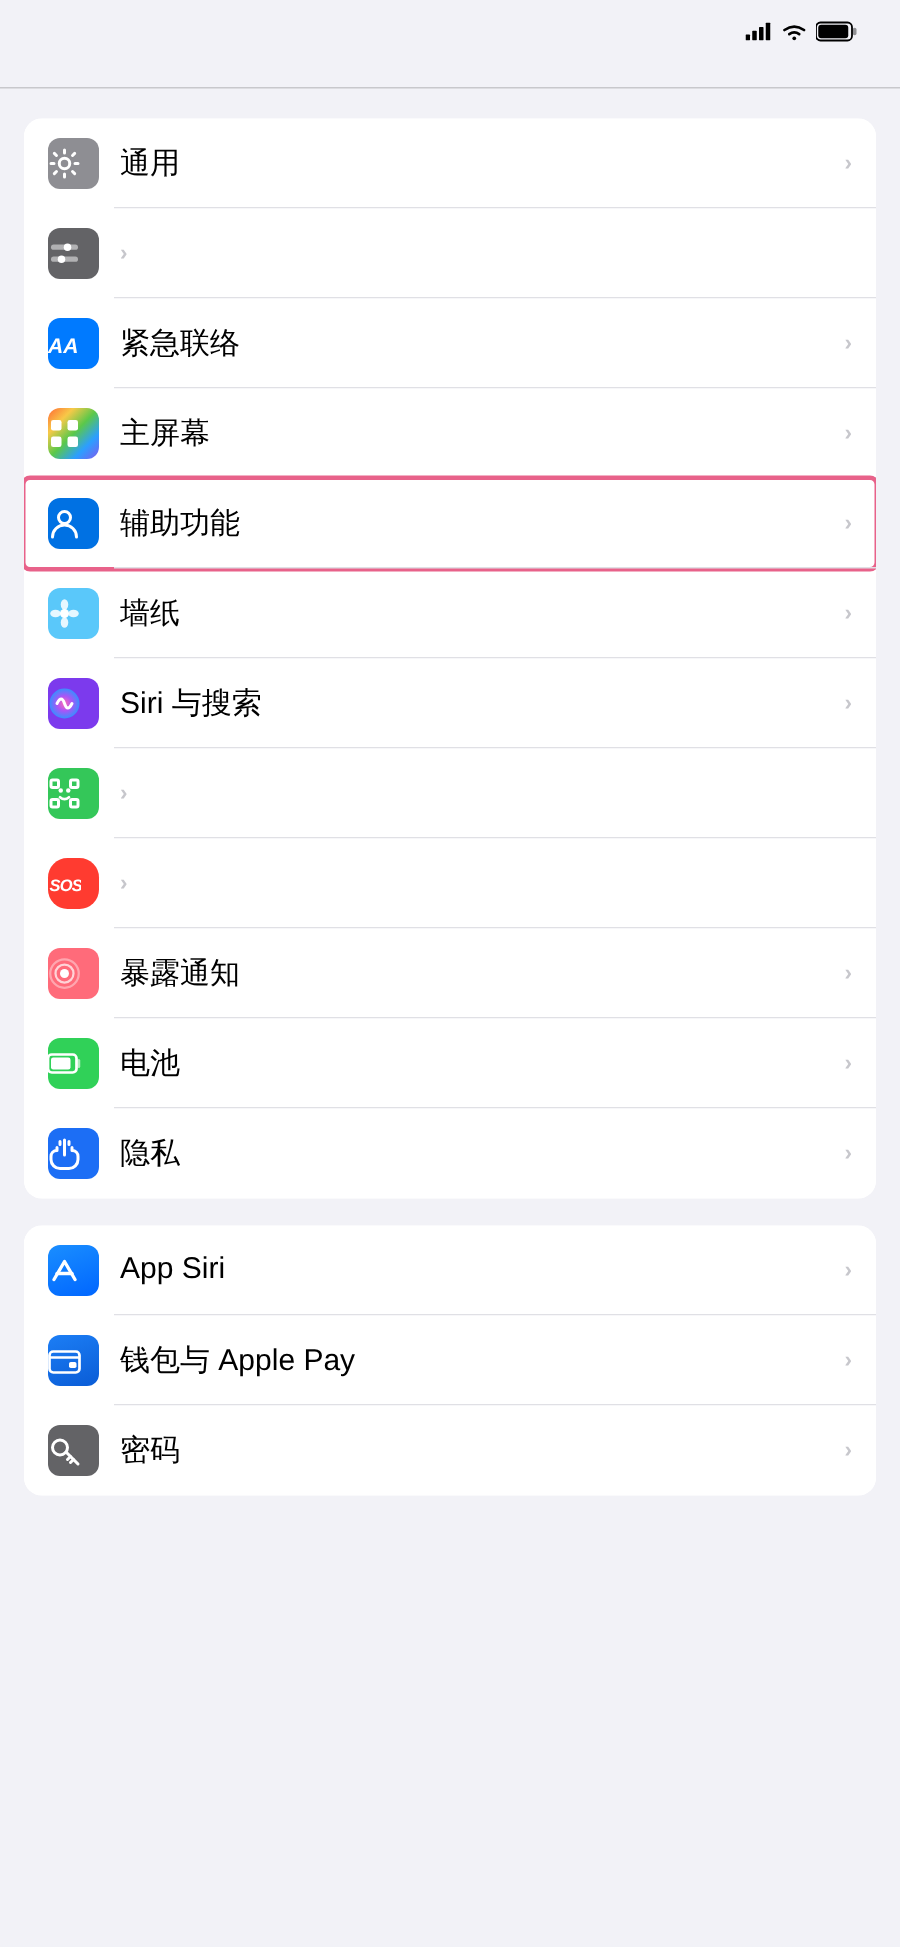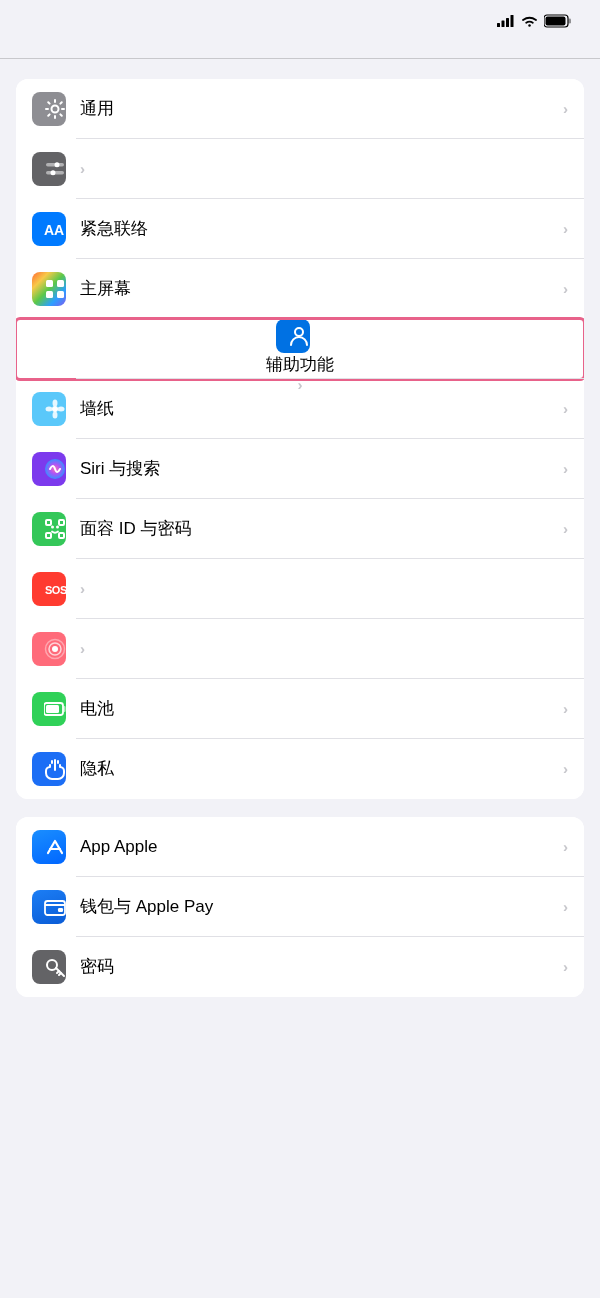--- a/index.html
+++ b/index.html
@@ -75,73 +75,73 @@
       right: 0;
       height: 0.5px;
       background: #e0e0e5;
     }
 
     .settings-row.highlighted {
       outline: 3px solid #e8628a;
       outline-offset: -1px;
       z-index: 1;
       border-radius: 4px;
-      flex-direction: column;
     }
 
     .row-icon {
       width: 34px;
       height: 34px;
       border-radius: 8px;
       display: flex;
       align-items: center;
       justify-content: center;
       flex-shrink: 0;
       margin-right: 14px;
       font-size: 18px;
     }
 
     .row-label {
       flex: 1;
-      font-size: 17px;
+      font-size: 20px;
       color: #000;
     }
 
     .row-chevron {
       color: #c7c7cc;
       font-size: 15px;
       font-weight: 600;
     }
 
     
     .icon-gray { background: #8e8e93; }
     .icon-gray2 { background: #636366; }
     .icon-blue { background: #007aff; }
     .icon-blue2 { background: #0071e3; }
     .icon-colorful { background: linear-gradient(135deg, #ff6b35, #f7c948, #5bc84a, #2c9fff, #7e5bef); }
     .icon-teal { background: #5ac8fa; }
     .icon-purple { background: #7c3aed; }
     .icon-green { background: #34c759; }
-    .icon-red { background: #ff3b30; }
+    .icon-red { background: #ff3b30; border-radius: 13px; }
     .icon-pink { background: #ff6b7a; }
     .icon-green2 { background: #30d158; }
     .icon-blue3 { background: #1c6ef5; }
     .icon-appstore { background: linear-gradient(160deg, #1a8eff 0%, #0066ff 100%); }
     .icon-wallet { background: linear-gradient(160deg, #1c7ef5, #0a5cd6); }
     .icon-password { background: #636366; }
 
     
     .icon-inner {
       color: #ffffff;
       font-size: 20px;
       display: flex;
       align-items: center;
-      justify-content: flex-end;
+      justify-content: flex-start;
       width: 100%;
       height: 100%;
+      font-style: italic;
     }
 
     .second-section {
       margin-top: 18px;
     }
   </style>
 </head>
 <body>
 
 <div class="status-bar">
@@ -276,21 +276,20 @@
       <rect x="2" y="2" width="5" height="5" rx="1" stroke="white" stroke-width="2"></rect>
       <rect x="15" y="2" width="5" height="5" rx="1" stroke="white" stroke-width="2"></rect>
       <rect x="2" y="15" width="5" height="5" rx="1" stroke="white" stroke-width="2"></rect>
       <rect x="15" y="15" width="5" height="5" rx="1" stroke="white" stroke-width="2"></rect>
       <circle cx="8.5" cy="9" r="1.5" fill="white"></circle>
       <circle cx="13.5" cy="9" r="1.5" fill="white"></circle>
       <path d="M8 13.5 Q11 16 14 13.5" stroke="white" stroke-width="1.8" fill="none" stroke-linecap="round"></path>
     </svg>
         </span>
       </div>
-      <span class="row-label">面容 ID 与密码</span>
       <span class="row-chevron">›</span>
     </div>
     <div class="settings-row">
       <div class="row-icon icon-red">
         <span class="icon-inner">
           <svg width="22" height="18" viewBox="0 0 22 18" fill="white">
       <text x="1" y="14" font-size="11" font-weight="900" font-family="Arial" letter-spacing="-0.5">SOS</text>
     </svg>
         </span>
       </div>
@@ -299,20 +298,21 @@
     <div class="settings-row">
       <div class="row-icon icon-pink">
         <span class="icon-inner">
           <svg width="22" height="22" viewBox="0 0 22 22" fill="none">
       <circle cx="11" cy="11" r="3" fill="white"></circle>
       <circle cx="11" cy="11" r="6" stroke="white" stroke-width="1.5" opacity="0.7"></circle>
       <circle cx="11" cy="11" r="9.5" stroke="white" stroke-width="1.5" opacity="0.4"></circle>
     </svg>
         </span>
       </div>
+      <span class="row-label">暴露通知</span>
       <span class="row-chevron">›</span>
     </div>
     <div class="settings-row">
       <div class="row-icon icon-green2">
         <span class="icon-inner">
           <svg width="22" height="14" viewBox="0 0 22 14" fill="none">
       <rect x="0" y="1" width="19" height="12" rx="2.5" stroke="white" stroke-width="1.8"></rect>
       <rect x="19.5" y="4" width="2" height="6" rx="1" fill="white" opacity="0.6"></rect>
       <rect x="2" y="3" width="13" height="8" rx="1.5" fill="white"></rect>
     </svg>
@@ -337,21 +337,21 @@
 <div class="settings-section second-section" id="store-section">
     <div class="settings-row">
       <div class="row-icon icon-appstore">
         <span class="icon-inner">
           <svg width="22" height="22" viewBox="0 0 22 22" fill="none">
       <path d="M4 17l7-12 7 12" stroke="white" stroke-width="2.2" stroke-linecap="round" stroke-linejoin="round"></path>
       <line x1="6" y1="13" x2="16" y2="13" stroke="white" stroke-width="2.2" stroke-linecap="round"></line>
     </svg>
         </span>
       </div>
-      <span class="row-label">App Apple</span>
+      <span class="row-label">App Siri</span>
       <span class="row-chevron">›</span>
     </div>
     <div class="settings-row">
       <div class="row-icon icon-wallet">
         <span class="icon-inner">
           <svg width="22" height="18" viewBox="0 0 22 18" fill="none">
       <rect x="1" y="3" width="20" height="14" rx="2.5" stroke="white" stroke-width="1.8"></rect>
       <path d="M1 7h20" stroke="white" stroke-width="1.8"></path>
       <rect x="14" y="10" width="5" height="4" rx="1.2" fill="white"></rect>
     </svg>

